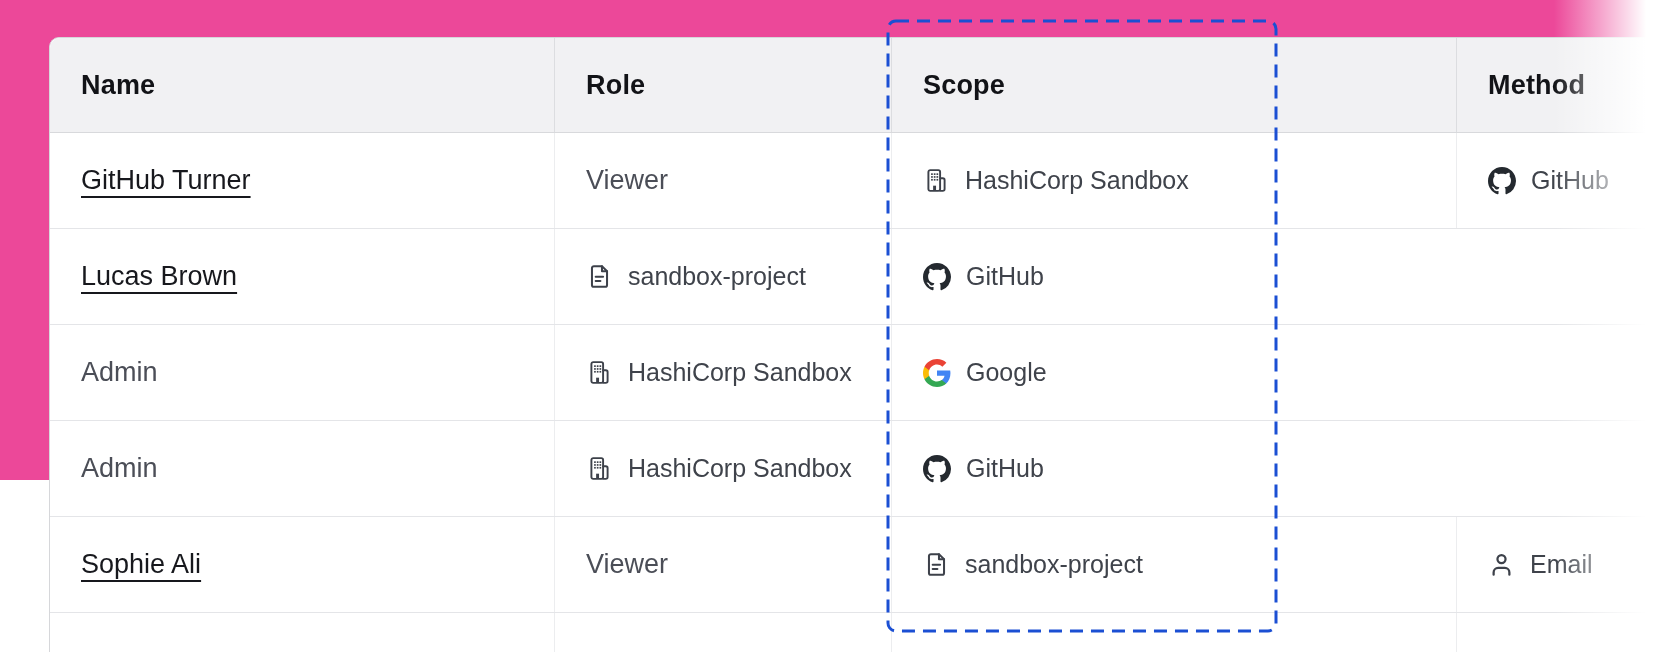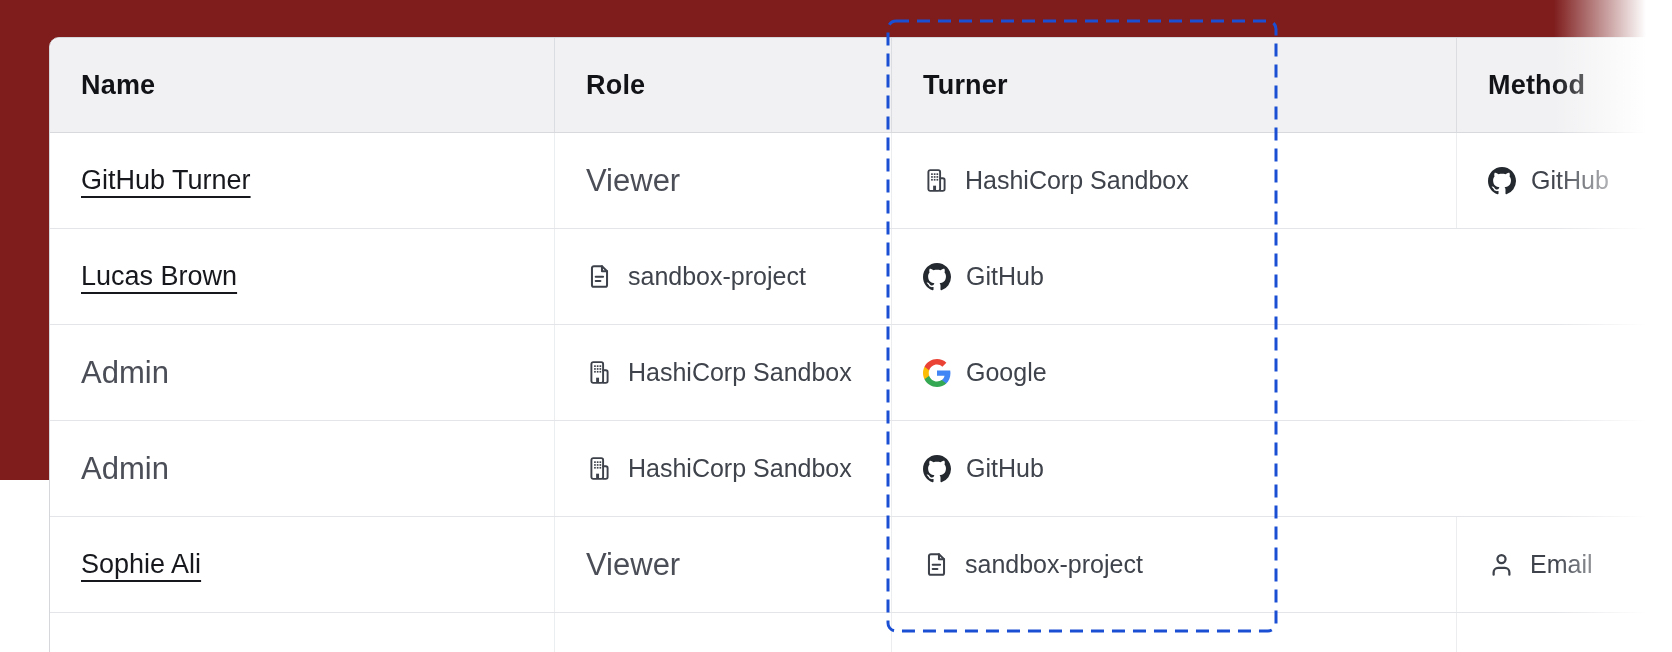--- a/index.html
+++ b/index.html
@@ -1,18 +1,18 @@
 <!DOCTYPE html>
 <html><head>
 <meta charset="utf-8">
 <style>
   * { margin:0; padding:0; box-sizing:border-box; }
   html,body { width:1672px; height:652px; background:#ffffff; overflow:hidden;
               font-family:"Liberation Sans","DejaVu Sans",sans-serif; }
-  .viewport { position:relative; width:1672px; height:480px; background:#7f1d1d;padding-left:38px; }
+  .viewport { position:relative; width:1672px; height:480px; background:#ec4899;padding-left:38px; }
 
   
   .members-table {
     position:absolute; left:49px; top:37px; width:1726px;
     background:#ffffff;
     border:1px solid #d6d7da;
     border-radius:10px 10px 0 0;
   }
   .trow {
     display:grid;
@@ -28,21 +28,21 @@
   }
   .trow.header .cell { border-left:1px solid #dcdde0; }
   .trow.body   .cell { border-left:1px solid #ecedef; }
   .trow .cell:first-child { border-left:none; }
 
   .hlabel { font-size:27px; font-weight:700; color:#121317; letter-spacing:.2px; }
   .name-link {
     font-size:27px; font-weight:500; color:#17181d; cursor:pointer;
     text-decoration:underline; text-underline-offset:7px; text-decoration-thickness:2px;
   }
-  .role-text  { font-size:31px; color:#4b4e57; }
+  .role-text  { font-size:27px; color:#4b4e57; }
   .cell-text  { font-size:25px; color:#3f434b; }
 
   .icon { flex:0 0 auto; display:inline-flex; }
 
   
   .column-highlight { position:absolute; left:886px; top:19px; z-index:6; pointer-events:none; }
 
   
   .edge-fade {
     position:absolute; top:0; right:0; width:118px; height:652px; z-index:5;
@@ -58,21 +58,21 @@
   <div class="members-table">
 
     <div class="trow header">
       <div class="cell">
         <span class="hlabel">Name</span>
       </div>
       <div class="cell">
         <span class="hlabel">Role</span>
       </div>
       <div class="cell">
-        <span class="hlabel">Turner</span>
+        <span class="hlabel">Scope</span>
       </div>
       <div class="cell">
         <span class="hlabel">Method</span>
       </div>
     </div>
 
     <div class="trow body first">
       <div class="cell">
         <a class="name-link">GitHub Turner</a>
       </div>

